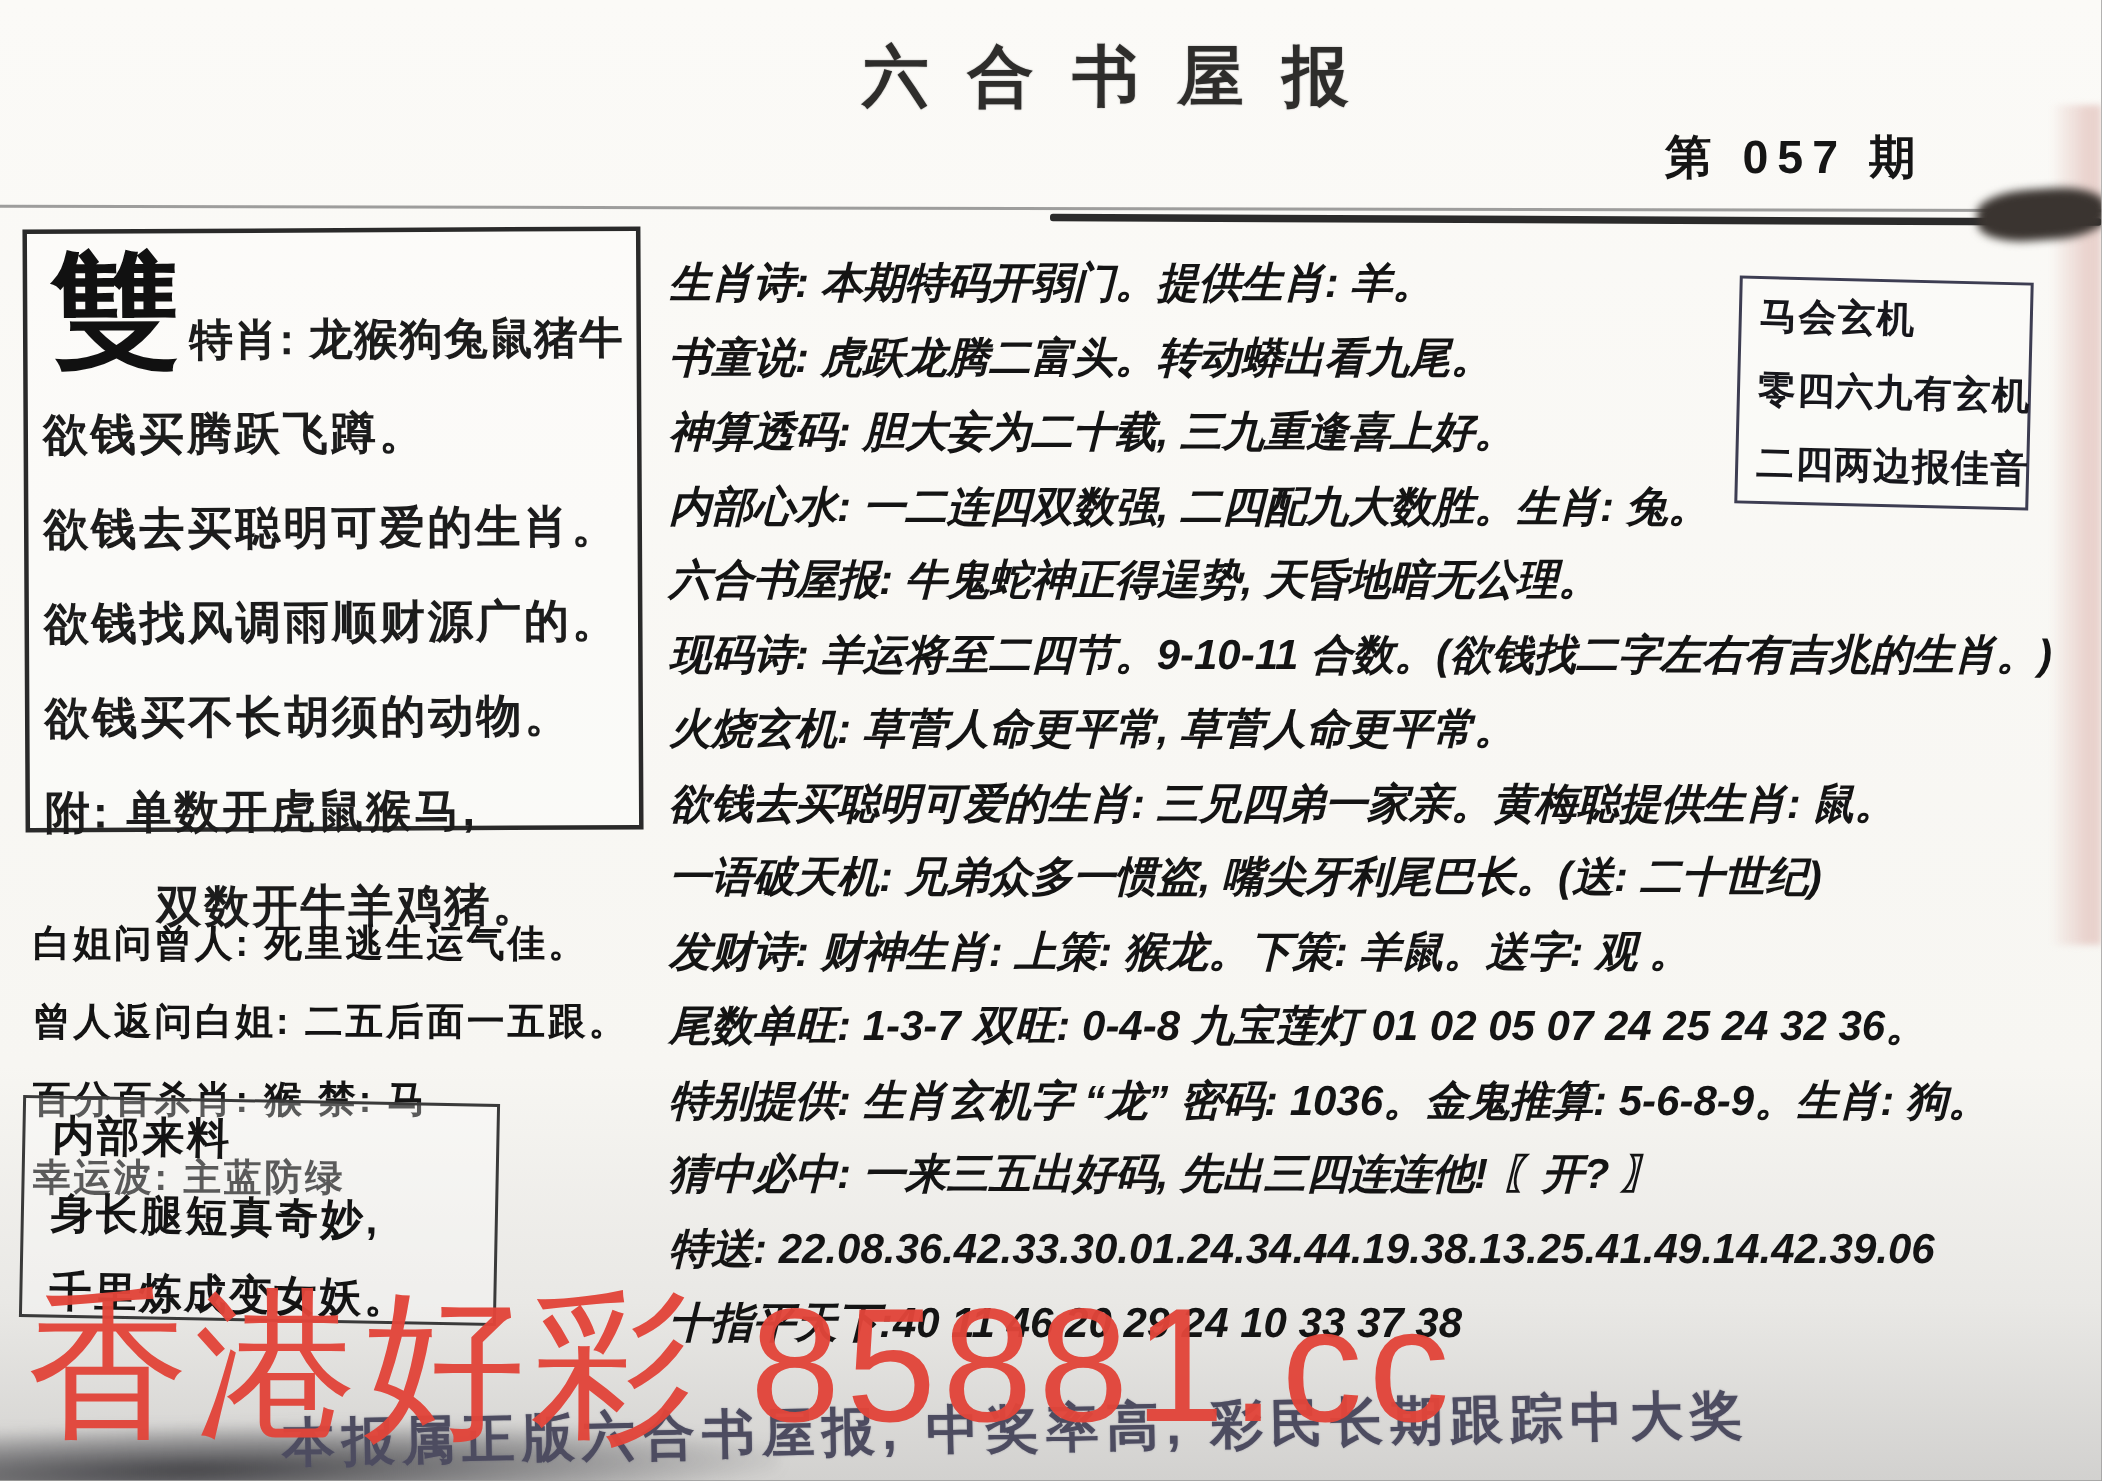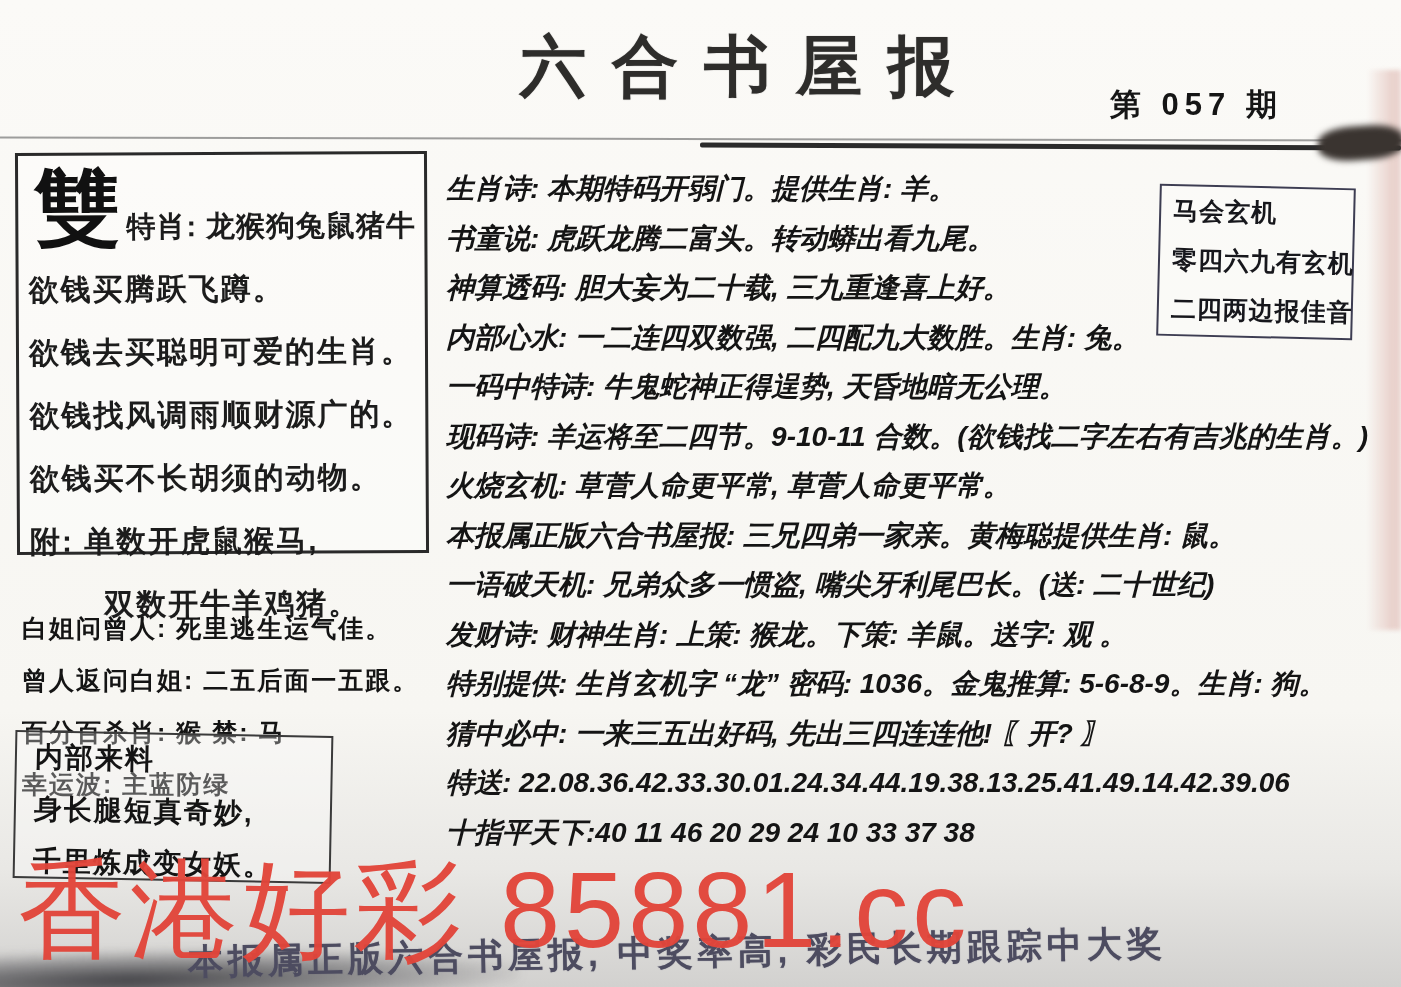--- a/index.html
+++ b/index.html
@@ -34,21 +34,21 @@
     background:#3a3430;border-radius:40%;filter:blur(3px);transform:rotate(-4deg);
   }
   .bottom-smear{
     position:absolute;left:-40px;top:948px;width:560px;height:60px;
     background:radial-gradient(ellipse at 30% 50%,rgba(40,40,45,.85) 0%,rgba(70,70,75,.45) 45%,rgba(120,120,120,0) 75%);
     filter:blur(4px);transform:rotate(-1.2deg);
   }
   
   .title{
     position:absolute;left:430px;top:22px;width:640px;
-    font-size:66px;font-weight:bold;letter-spacing:26px;
+    font-size:44px;font-weight:bold;letter-spacing:26px;
     color:#2e2d2b;text-align:center;white-space:nowrap;
     text-shadow:0 0 1px rgba(60,60,60,.6);
   }
   .issue{
     position:absolute;left:1110px;top:84px;width:260px;
     font-size:31px;font-weight:bold;color:#151515;
     letter-spacing:6px;white-space:nowrap;
   }
   
   .left-box{
@@ -161,26 +161,27 @@
     <div class="rline">马会玄机</div>
     <div class="rline">零四六九有玄机</div>
     <div class="rline">二四两边报佳音</div>
   </div>
 
   <div class="main-col">
     <div class="mline">生肖诗: 本期特码开弱门。提供生肖: 羊。</div>
     <div class="mline">书童说: 虎跃龙腾二富头。转动蟒出看九尾。</div>
     <div class="mline">神算透码: 胆大妄为二十载, 三九重逢喜上好。</div>
     <div class="mline">内部心水: 一二连四双数强, 二四配九大数胜。生肖: 兔。</div>
-    <div class="mline">一码中特诗: 牛鬼蛇神正得逞势, 天昏地暗无公理。</div>
+    <div class="mline">六合书屋报: 牛鬼蛇神正得逞势, 天昏地暗无公理。</div>
     <div class="mline">现码诗: 羊运将至二四节。9-10-11 合数。(欲钱找二字左右有吉兆的生肖。)</div>
     <div class="mline">火烧玄机: 草菅人命更平常, 草菅人命更平常。</div>
-    <div class="mline">本报属正版六合书屋报: 三兄四弟一家亲。黄梅聪提供生肖: 鼠。</div>
+    <div class="mline">欲钱去买聪明可爱的生肖: 三兄四弟一家亲。黄梅聪提供生肖: 鼠。</div>
     <div class="mline">一语破天机: 兄弟众多一惯盗, 嘴尖牙利尾巴长。(送: 二十世纪)</div>
     <div class="mline">发财诗: 财神生肖: 上策: 猴龙。下策: 羊鼠。送字: 观 。</div>
+    <div class="mline">尾数单旺: 1-3-7 双旺: 0-4-8 九宝莲灯 01 02 05 07 24 25 24 32 36。</div>
     <div class="mline">特别提供: 生肖玄机字 “龙” 密码: 1036。金鬼推算: 5-6-8-9。生肖: 狗。</div>
     <div class="mline">猜中必中: 一来三五出好码, 先出三四连连他! 〖开? 〗</div>
     <div class="mline">特送: 22.08.36.42.33.30.01.24.34.44.19.38.13.25.41.49.14.42.39.06</div>
     <div class="mline">十指平天下:40 11 46 20 29 24 10 33 37 38</div>
   </div>
 
   <div class="watermark" style="color: rgb(226, 69, 58);">香港好彩 85881.cc</div>
 
   <div class="footer-line">本报属正版六合书屋报, 中奖率高, 彩民长期跟踪中大奖</div>
 

